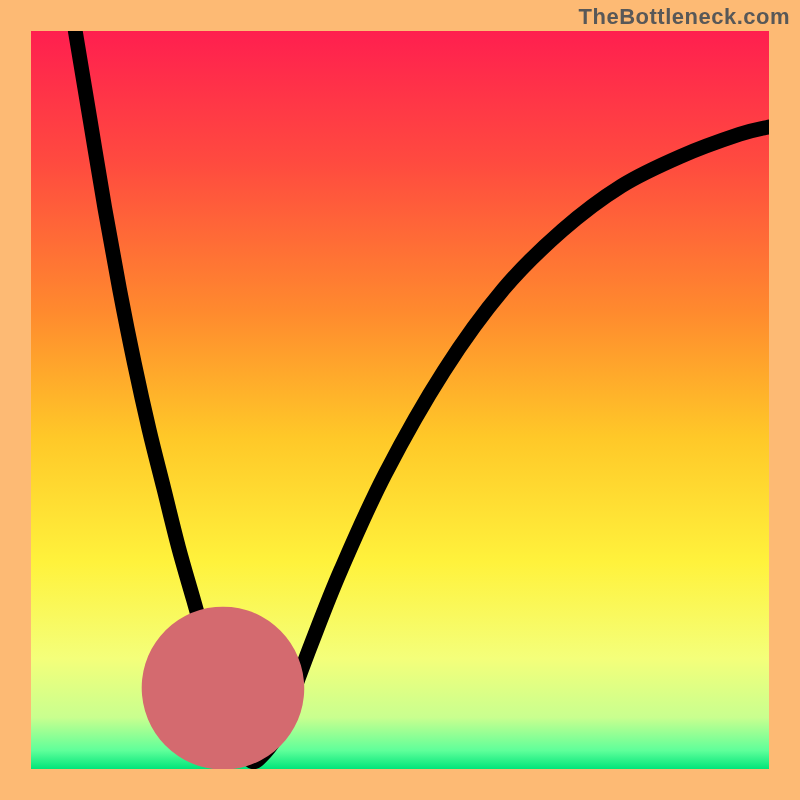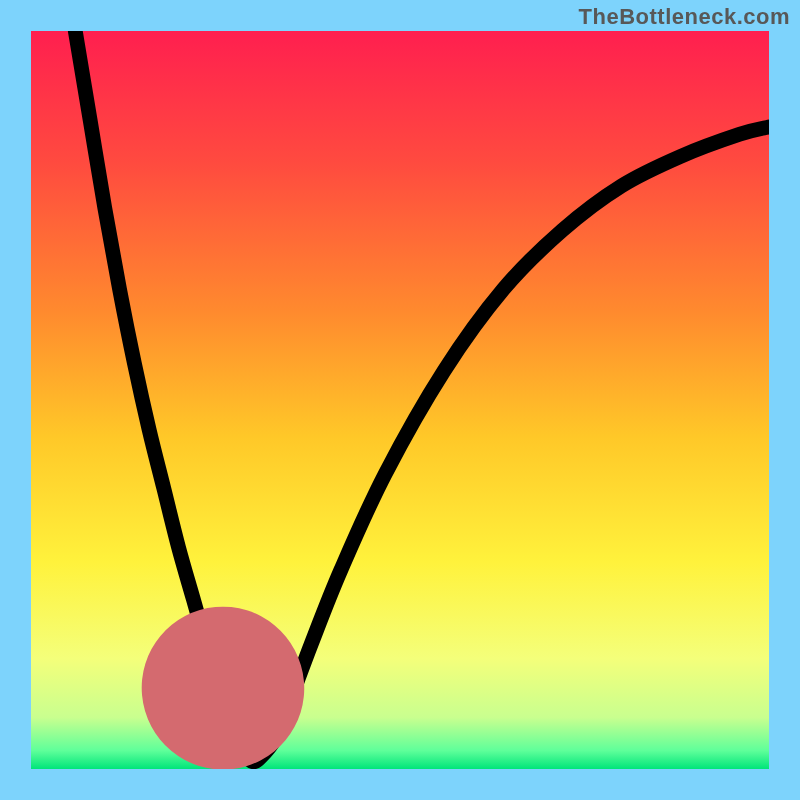--- a/index.html
+++ b/index.html
@@ -8,21 +8,21 @@
     width: 800px;
     height: 800px;
     background: #000;
     overflow: hidden;
     font-family: Arial, Helvetica, sans-serif;
   }
   .frame {
     position: relative;
     width: 800px;
     height: 800px;
-    background: #7dd3fc;
+    background: #fdba74;
   }
   .watermark {
     position: absolute;
     top: 4px;
     right: 10px;
     color: #585858;
     font-size: 22px;
     font-weight: bold;
     letter-spacing: 0.5px;
     z-index: 50;

